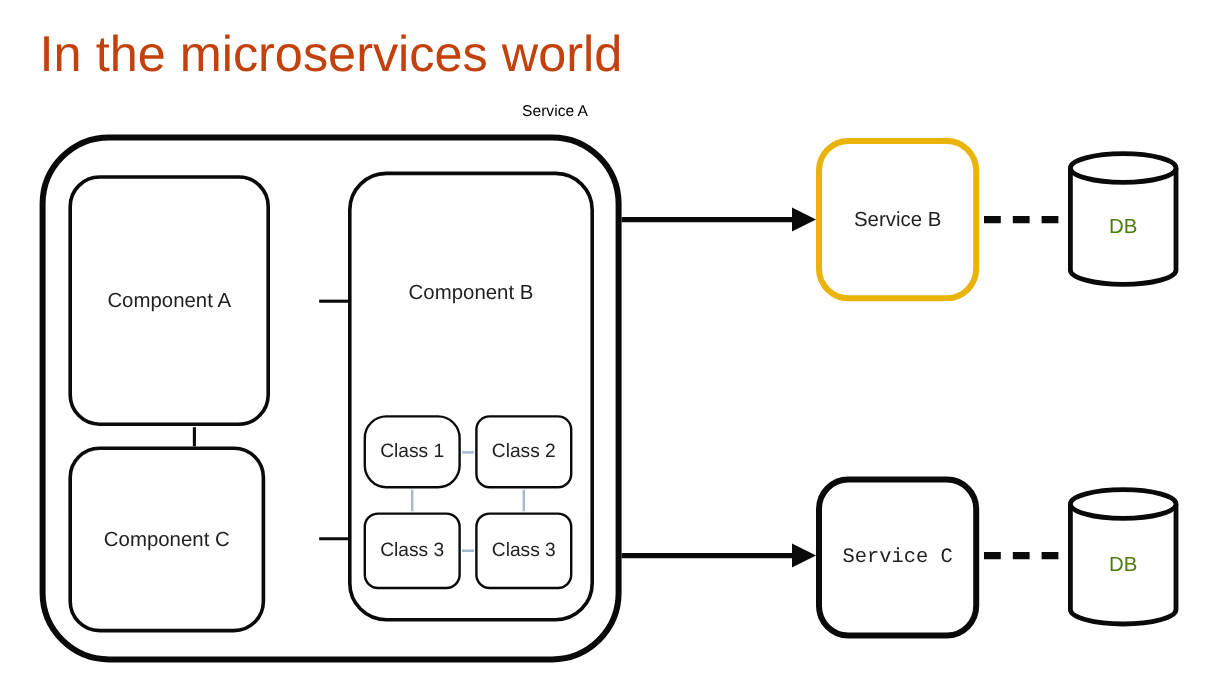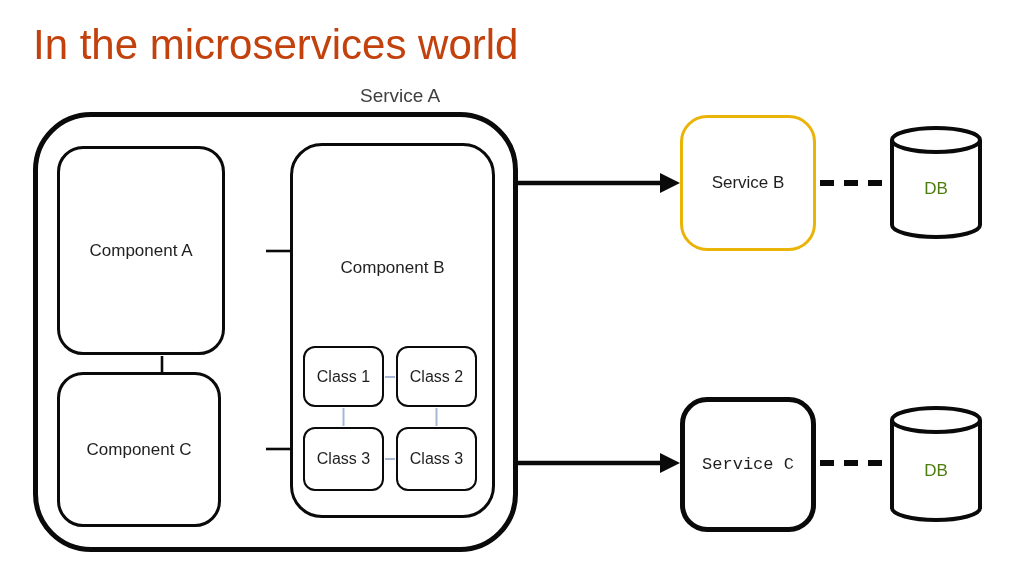--- a/index.html
+++ b/index.html
@@ -11,22 +11,22 @@
     color:#1f1f1f;
     overflow:hidden;
   }
   .slide-title{
     position:absolute;left:33px;top:22px;
     font-size:42px;font-weight:300;line-height:1.1;
     color:#c2410c;letter-spacing:0px;margin:0;
   }
   .shape-label{
     position:absolute;
-    font-size:19px;color:#404040;
-    text-align:left;white-space:nowrap;
+    font-size:13px;color:#000000;
+    text-align:right;white-space:nowrap;
   }
   .box{
     position:absolute;box-sizing:border-box;
     background:#ffffff;z-index:1;
     display:flex;align-items:center;justify-content:center;
   }
   .box .lbl{font-size:17px;color:#1f1f1f;white-space:nowrap;}
   .service-a{
     left:33px;top:112px;width:485px;height:440px;
     border:5px solid #0a0a0a;border-radius:58px;
@@ -37,32 +37,32 @@
   }
   .component-c{
     left:57px;top:372px;width:164px;height:155px;
     border:3px solid #0a0a0a;border-radius:26px;
   }
   .component-b{
     left:290px;top:143px;width:205px;height:375px;
     border:3px solid #0a0a0a;border-radius:32px;
     align-items:flex-start;
   }
-  .component-b .lbl{margin-top:112px;}
+  .component-b .lbl{margin-top:88px;}
   .class-box{
     border:2.5px solid #0a0a0a;border-radius:12px;
   }
   .class-box .lbl{font-size:16px;}
-  .class-1{left:303px;top:346px;width:81px;height:61px;}
+  .class-1{left:303px;top:346px;width:81px;height:61px;border-radius:19px;}
   .class-2{left:396px;top:346px;width:81px;height:61px;}
   .class-3a{left:303px;top:427px;width:81px;height:64px;}
   .class-3b{left:396px;top:427px;width:81px;height:64px;}
   .service-b{
     left:680px;top:115px;width:136px;height:136px;
-    border:3px solid #eab308;border-radius:27px;
+    border:5px solid #eab308;border-radius:27px;
   }
   .service-c{
     left:680px;top:397px;width:136px;height:135px;
     border:5px solid #0a0a0a;border-radius:27px;font-family:Liberation Mono, monospace;
   }
   .service-a-label{left:360px;top:85px;width:130px;}
   .db-label{
     position:absolute;width:88px;left:892px;
     font-size:17px;text-align:center;z-index:3;color:#4d7c0f;
   }

